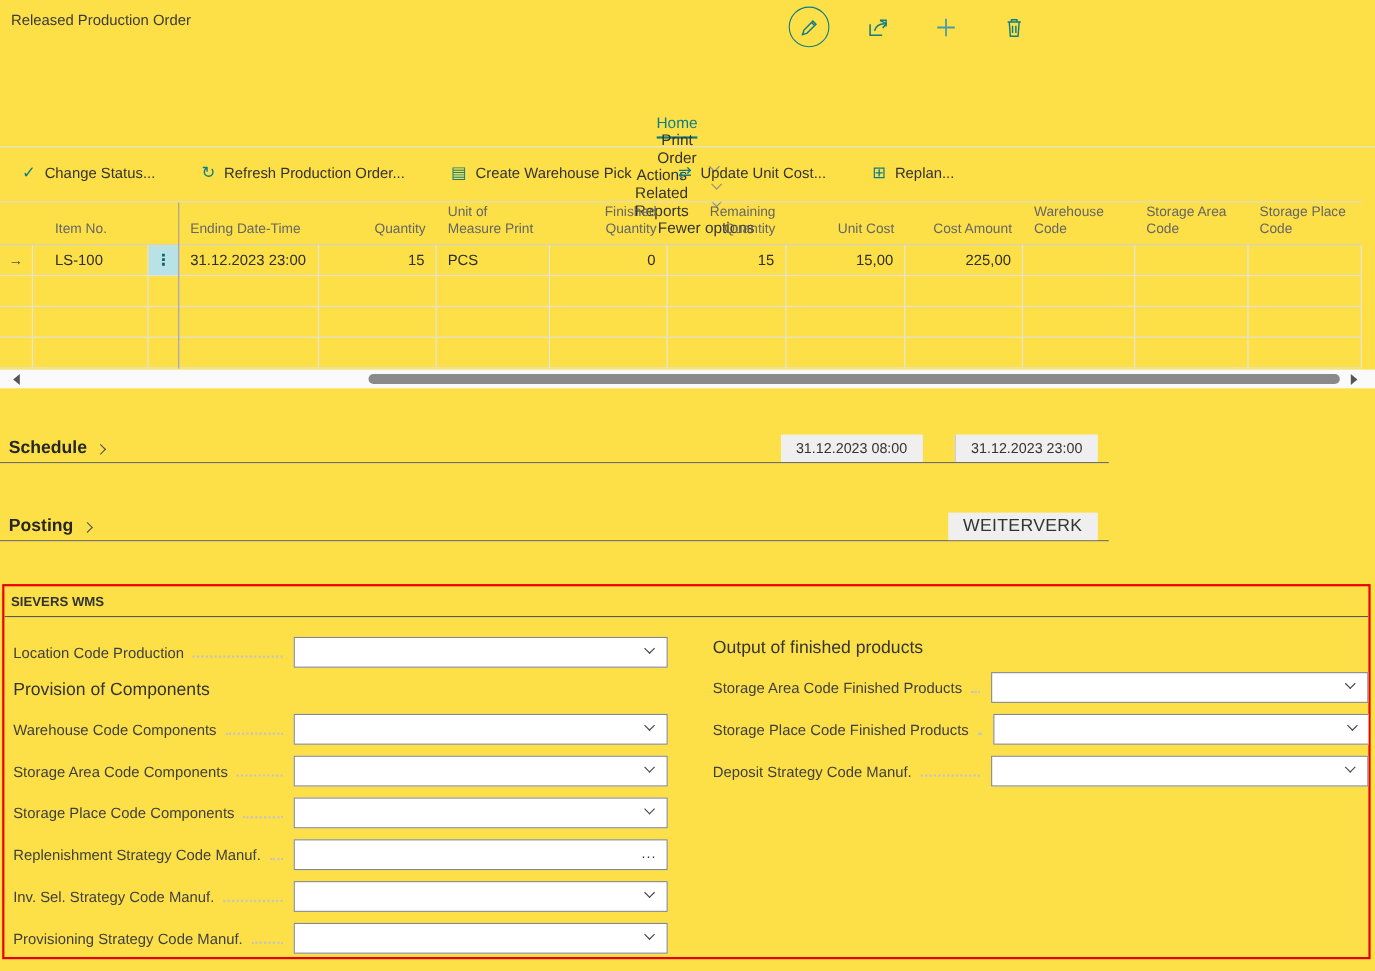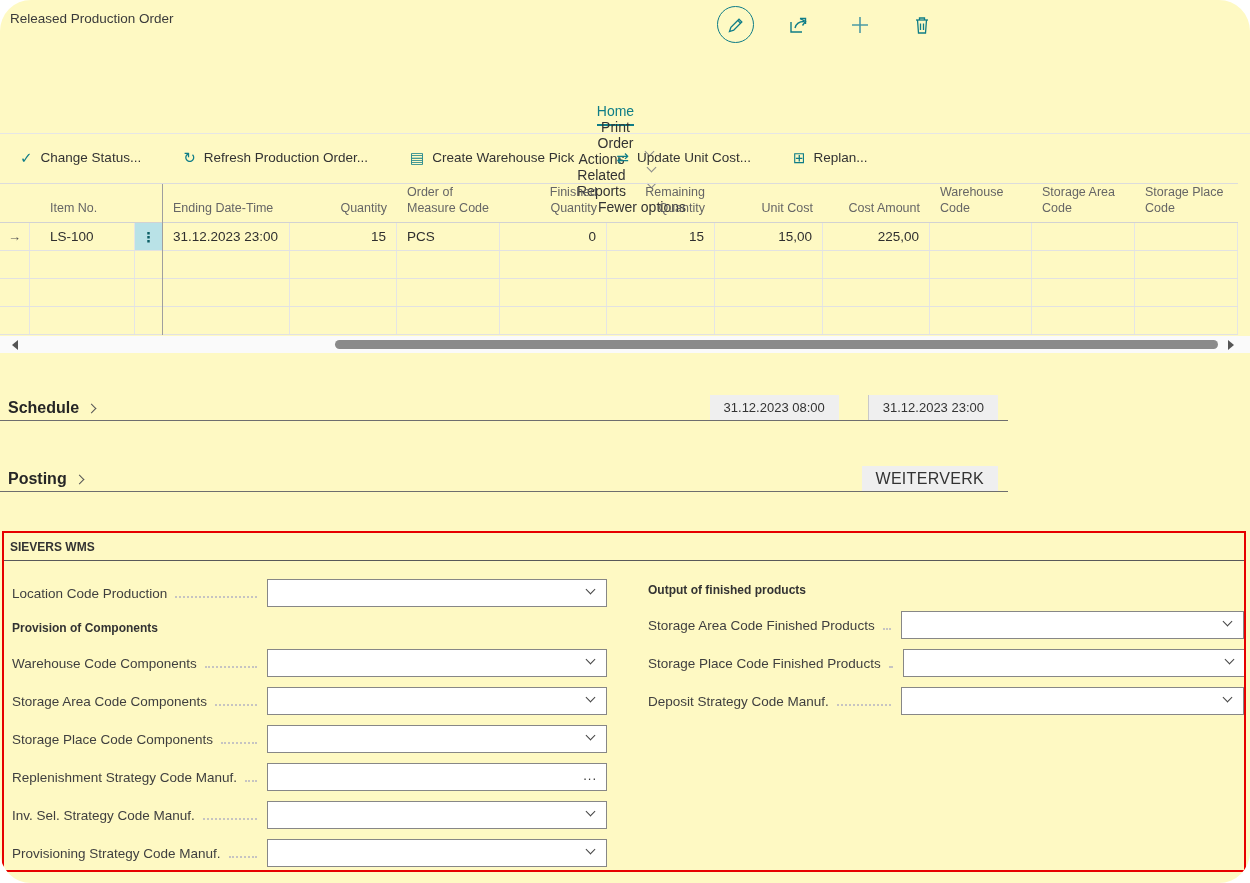--- a/index.html
+++ b/index.html
@@ -1,19 +1,19 @@
 <!DOCTYPE html>
 <html><head>
 <meta charset="utf-8">
 <style>
   * { margin:0; padding:0; box-sizing:border-box; }
   body { background:#fff; }
   .page {
-    position:relative; width:1250px; height:883px; background:#fef9c3; overflow:hidden;
-    font-family:"Liberation Sans","DejaVu Sans",sans-serif; color:#333;border-radius:31px;
+    position:relative; width:1250px; height:883px; background:#fde047; overflow:hidden;
+    font-family:"Liberation Sans","DejaVu Sans",sans-serif; color:#333;
   }
   
   .caption { position:absolute; left:10px; top:11px; font-size:13.5px; color:#3b3b3b; }
   .title { position:absolute; left:8px; top:44px; font-size:29px; font-weight:300; color:#2e2e2e; }
   .hdr-icons { position:absolute; left:717px; top:6px; display:flex; gap:25px; align-items:center; }
   .icon-btn { width:37px; height:37px; display:flex; align-items:center; justify-content:center; cursor:pointer; }
   .icon-btn.circle { border:1px solid #0f7d87; border-radius:50%; }
   .icon-btn svg { display:block; }
   
   .menubar { position:absolute; left:0; top:103px; width:1250px; height:31px;
@@ -75,21 +75,21 @@
   .wcol.right { left:644px; width:596px; padding-top:13px; }
   .frow { height:38px; display:flex; align-items:center; }
   .flabel { font-size:13.5px; color:#3f3f3f; white-space:nowrap; }
   .fleader { flex:1; margin:0 10px 0 8px; border-bottom:2px dotted #c6c4c2; height:9px; min-width:4px; }
   .fctrl { flex:none; width:340px; height:28px; border:1px solid #878787; background:#fff; display:flex;
     align-items:center; cursor:pointer; position:relative; }
   .wcol.right .fctrl { width:343px; }
   .fctrl .chev-down { position:absolute; right:12px; top:9px; border-color:#444; }
   .fctrl .assist { position:absolute; right:9px; top:4px; color:#333; font-size:13px; letter-spacing:1px; }
   .fctrl .fvalue { padding-left:8px; font-size:13.5px; color:#333; }
-  .ghead { height:32px; display:flex; align-items:center; font-size:12px; font-weight:700; color:#333; }
+  .ghead { height:32px; display:flex; align-items:center; font-size:16px; font-weight:400; color:#333; }
 </style>
 </head>
 <body>
 
 <div class="page">
 
   <div class="caption">Released Production Order</div>
 
   <div class="hdr-icons">
     <div class="icon-btn circle">
@@ -164,21 +164,21 @@
     </span>
   </div>
 
   <div class="grid">
     <div class="g-head">
       <div class="hc"></div>
       <div class="hc item">Item No.</div>
       <div class="hc"></div>
       <div class="hc">Ending Date-Time</div>
       <div class="hc r">Quantity</div>
-      <div class="hc">Order of Measure Code</div>
+      <div class="hc">Unit of Measure Print</div>
       <div class="hc r">Finished Quantity</div>
       <div class="hc r">Remaining Quantity</div>
       <div class="hc r">Unit Cost</div>
       <div class="hc r">Cost Amount</div>
       <div class="hc">Warehouse Code</div>
       <div class="hc">Storage Area Code</div>
       <div class="hc">Storage Place Code</div>
     </div>
 
     <div class="g-row data">

